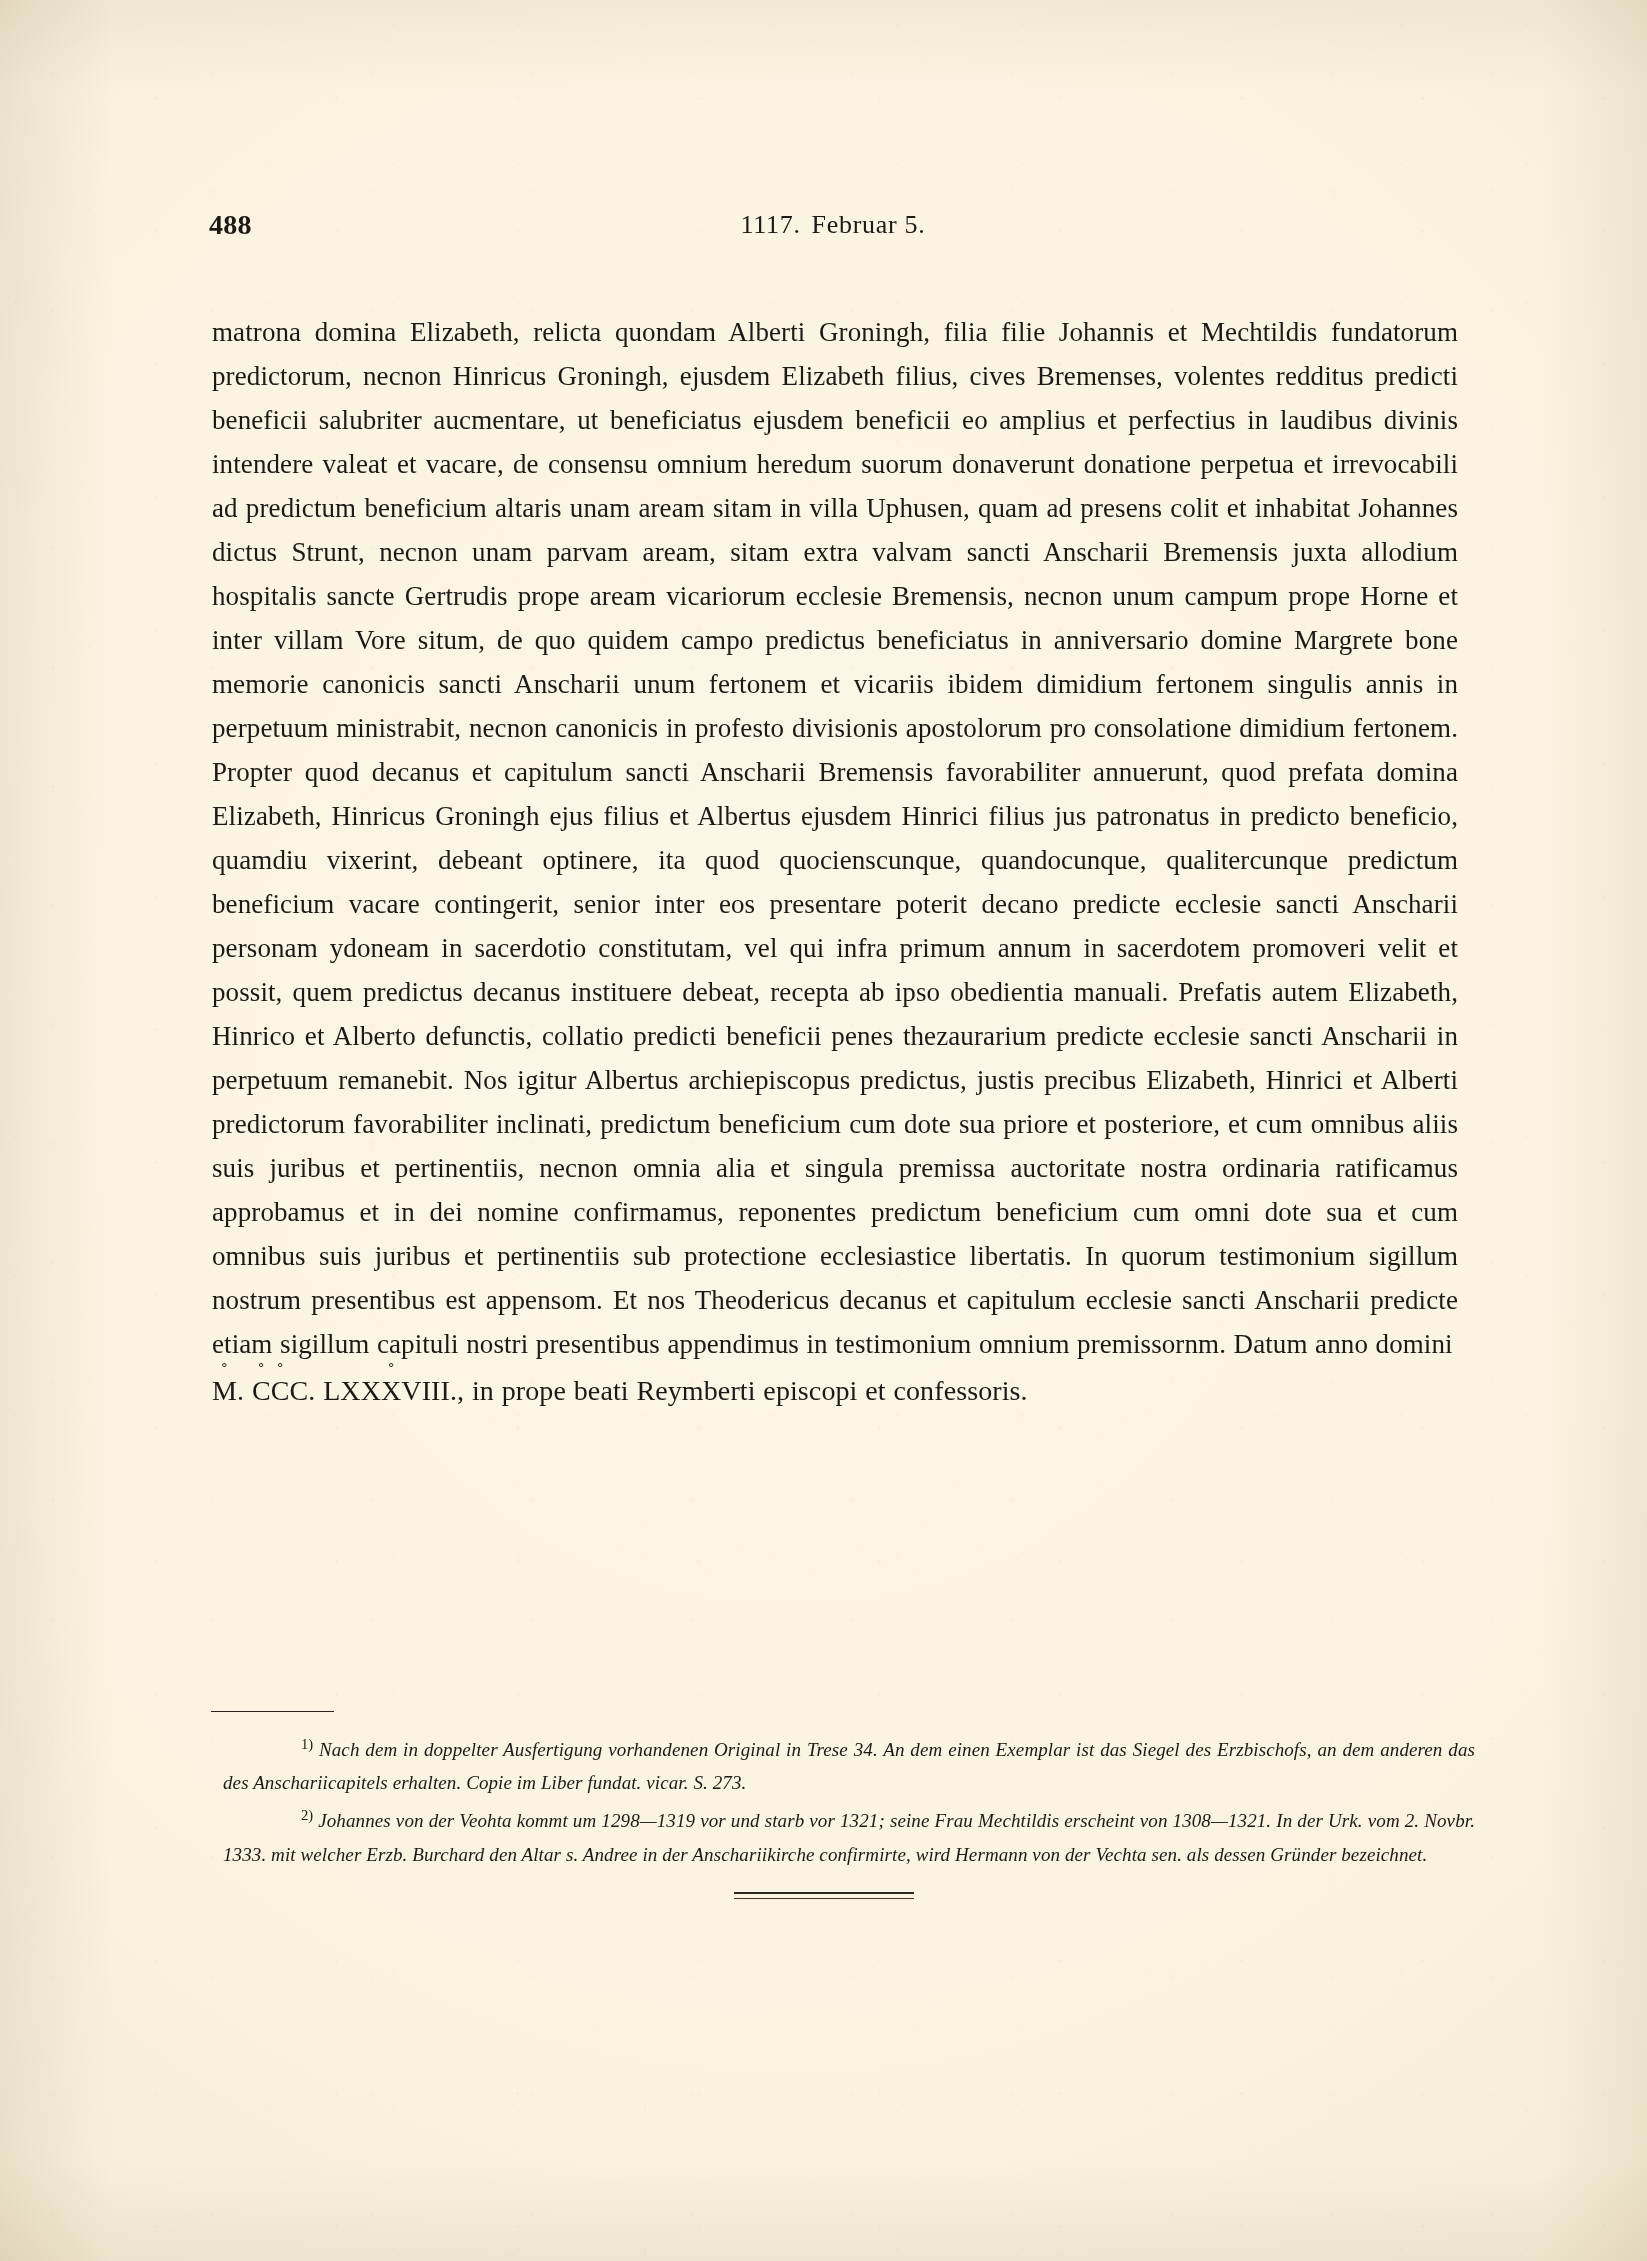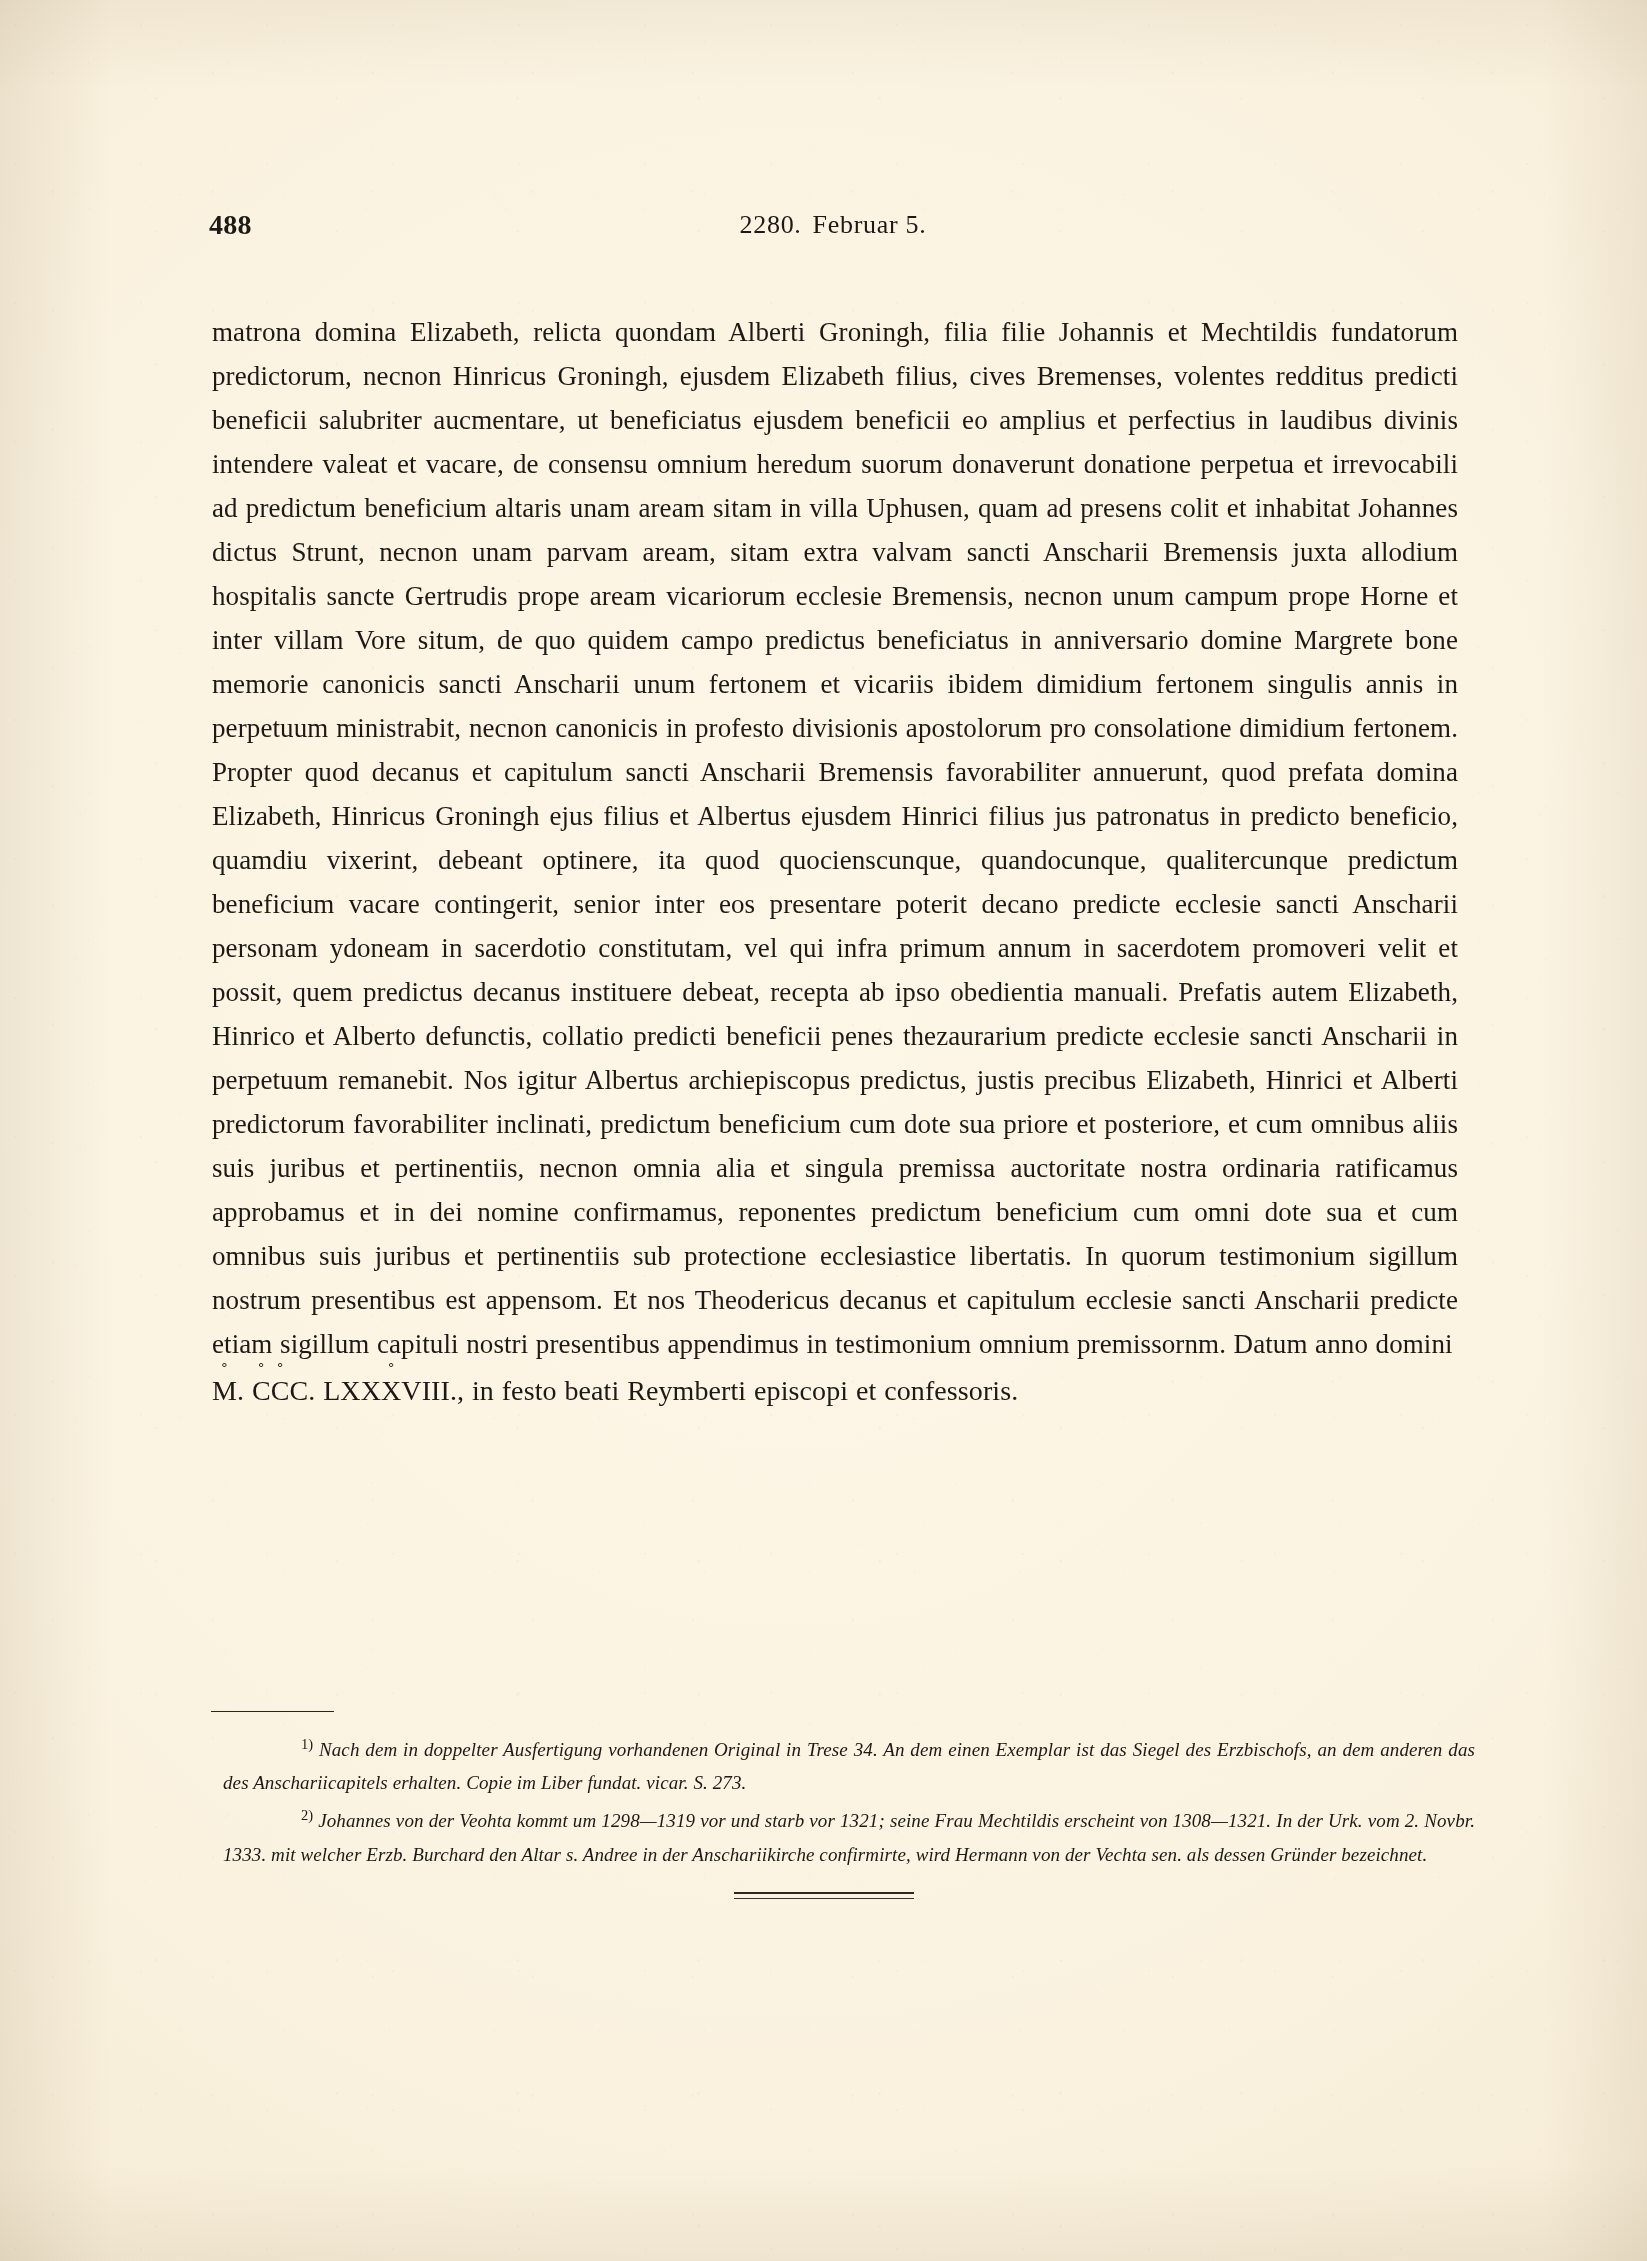--- a/index.html
+++ b/index.html
@@ -163,27 +163,27 @@
 </head>
 <body>
 
 <div class="page">
   <div class="grain"></div>
   <div class="edge-shade"></div>
 
   <div class="running-head">
     <div class="folio">488</div>
     <div class="head-center">
-      <span>2280.</span><span class="gap"></span><span>Februar 5.</span>
+      <span>1117.</span><span class="gap"></span><span>Februar 5.</span>
     </div>
   </div>
 
   <div class="body-text">
     <p>matrona domina Elizabeth, relicta quondam Alberti Groningh, filia filie Johannis et Mechtildis fundatorum predictorum, necnon Hinricus Groningh, ejusdem Elizabeth filius, cives Bremenses, volentes redditus predicti beneficii salubriter aucmentare, ut beneficiatus ejusdem beneficii eo amplius et perfectius in laudibus divinis intendere valeat et vacare, de consensu omnium heredum suorum donaverunt donatione perpetua et irrevocabili ad predictum beneficium altaris unam aream sitam in villa Uphusen, quam ad presens colit et inhabitat Johannes dictus Strunt, necnon unam parvam aream, sitam extra valvam sancti Anscharii Bremensis juxta allodium hospitalis sancte Gertrudis prope aream vicariorum ecclesie Bremensis, necnon unum campum prope Horne et inter villam Vore situm, de quo quidem campo predictus beneficiatus in anniversario domine Margrete bone memorie canonicis sancti Anscharii unum fertonem et vicariis ibidem dimidium fertonem singulis annis in perpetuum ministrabit, necnon canonicis in profesto divisionis apostolorum pro consolatione dimidium fertonem. Propter quod decanus et capitulum sancti Anscharii Bremensis favorabiliter annuerunt, quod prefata domina Elizabeth, Hinricus Groningh ejus filius et Albertus ejusdem Hinrici filius jus patronatus in predicto beneficio, quamdiu vixerint, debeant optinere, ita quod quocienscunque, quandocunque, qualitercunque predictum beneficium vacare contingerit, senior inter eos presentare poterit decano predicte ecclesie sancti Anscharii personam ydoneam in sacerdotio constitutam, vel qui infra primum annum in sacerdotem promoveri velit et possit, quem predictus decanus instituere debeat, recepta ab ipso obedientia manuali. Prefatis autem Elizabeth, Hinrico et Alberto defunctis, collatio predicti beneficii penes thezaurarium predicte ecclesie sancti Anscharii in perpetuum remanebit. Nos igitur Albertus archiepiscopus predictus, justis precibus Elizabeth, Hinrici et Alberti predictorum favorabiliter inclinati, predictum beneficium cum dote sua priore et posteriore, et cum omnibus aliis suis juribus et pertinentiis, necnon omnia alia et singula premissa auctoritate nostra ordinaria ratificamus approbamus et in dei nomine confirmamus, reponentes predictum beneficium cum omni dote sua et cum omnibus suis juribus et pertinentiis sub protectione ecclesiastice libertatis. In quorum testimonium sigillum nostrum presentibus est appensom. Et nos Theodericus decanus et capitulum ecclesie sancti Anscharii predicte etiam sigillum capituli nostri presentibus appendimus in testimonium omnium premissornm. Datum anno domini</p>
-    <p class="date-line"><span class="ring">M</span><span>. </span><span class="ring">C</span><span class="ring">C</span><span>C</span><span>. LXX</span><span class="ring">X</span><span>VIII., in festo beati Reymberti episcopi et confessoris.</span></p>
+    <p class="date-line"><span class="ring">M</span><span>. </span><span class="ring">C</span><span class="ring">C</span><span>C</span><span>. LXX</span><span class="ring">X</span><span>VIII., in prope beati Reymberti episcopi et confessoris.</span></p>
   </div>
 
   <div class="fn-rule"></div>
 
   <div class="footnotes">
     <p><span class="fn-marker">1)</span> <span>Nach dem in doppelter Ausfertigung vorhandenen Original in Trese 34. An dem einen Exemplar ist das Siegel des Erzbischofs, an dem anderen das des Anschariicapitels erhalten. Copie im Liber fundat. vicar. S. 273.</span></p>
     <p><span class="fn-marker">2)</span> <span>Johannes von der Veohta kommt um 1298—1319 vor und starb vor 1321; seine Frau Mechtildis erscheint von 1308—1321. In der Urk. vom 2. Novbr. 1333. mit welcher Erzb. Burchard den Altar s. Andree in der Anschariikirche confirmirte, wird Hermann von der Vechta sen. als dessen Gründer bezeichnet.</span></p>
   </div>
 
   <div class="bottom-rule">

